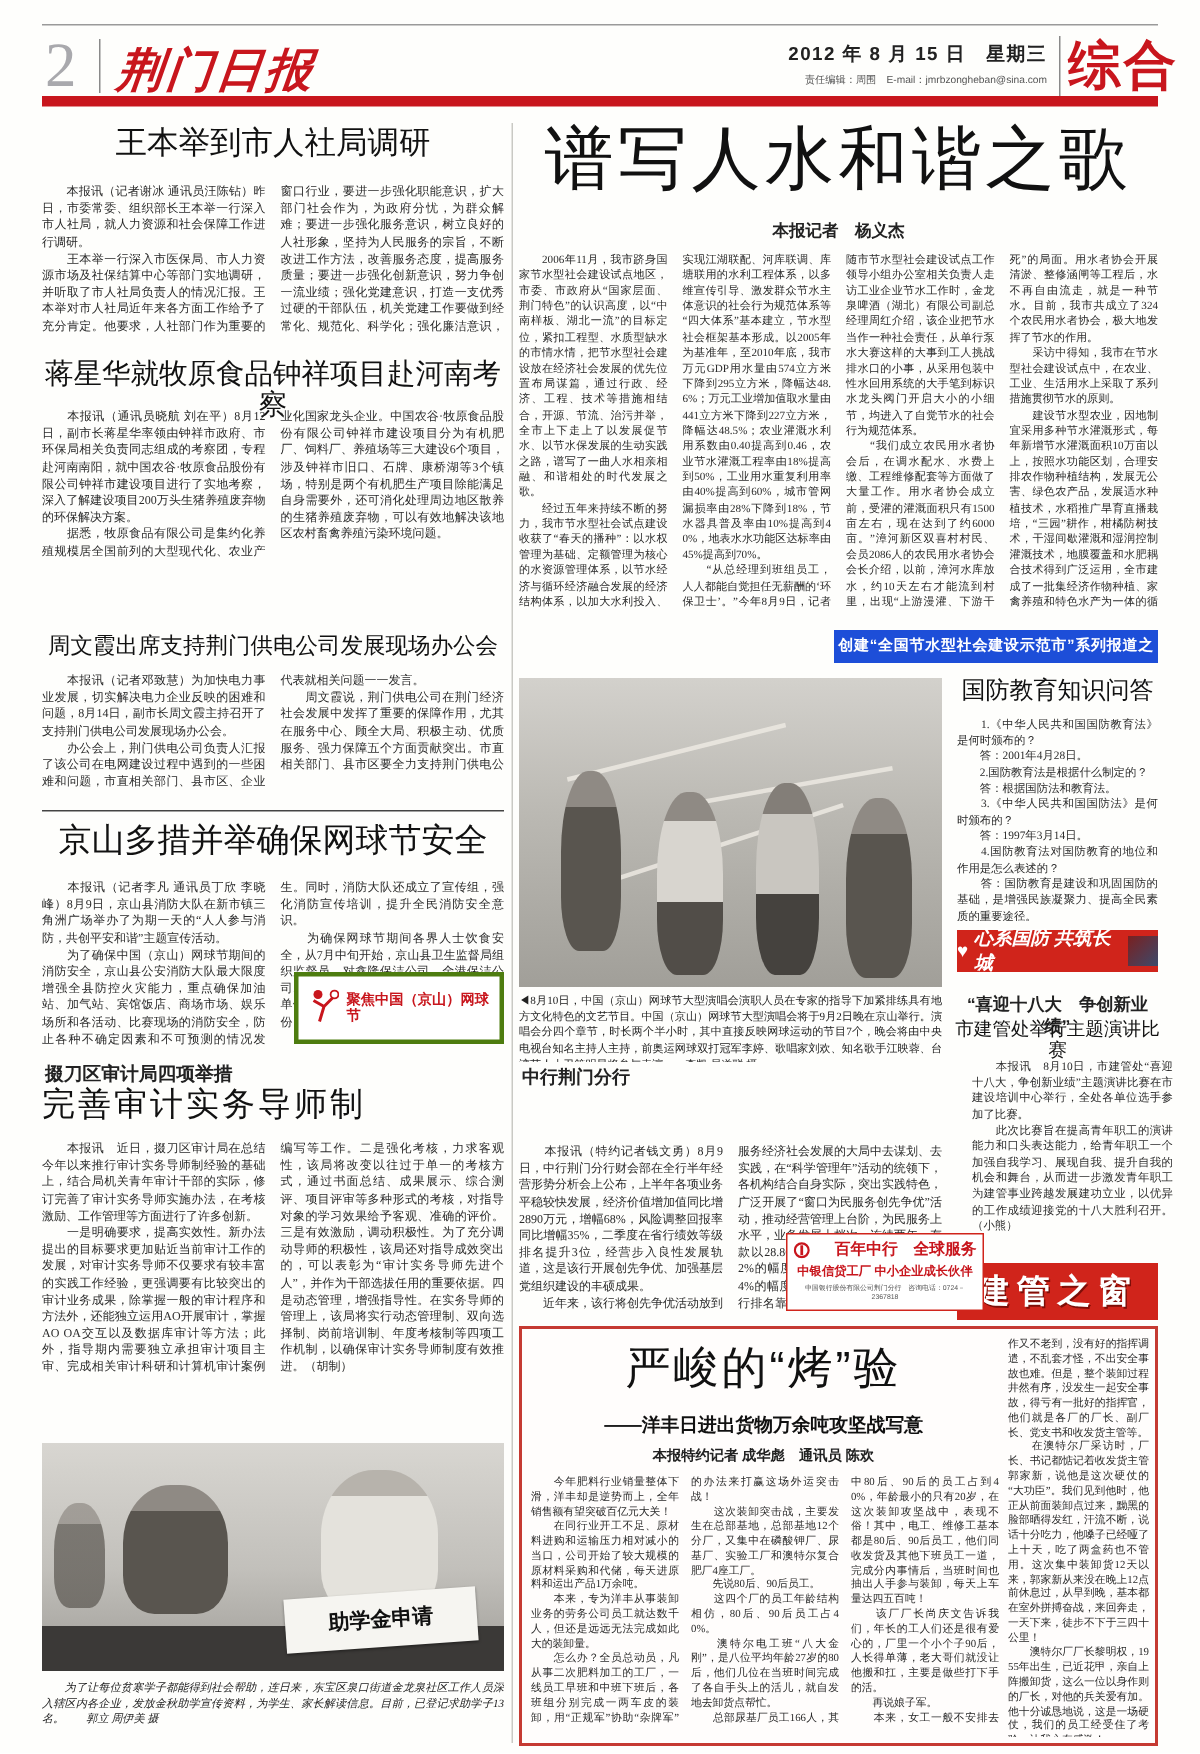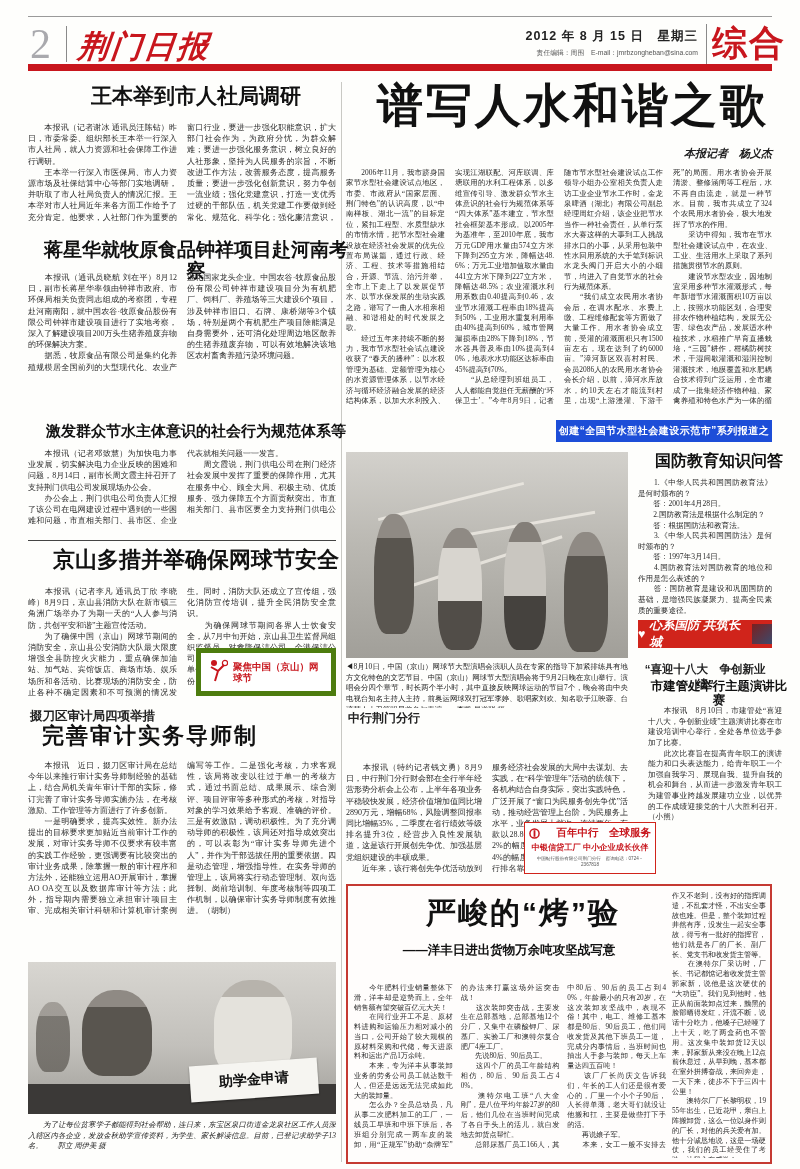--- a/index.html
+++ b/index.html
@@ -17,61 +17,61 @@
               letter-spacing:2px; }
   .dateblock { left:470px; top:28px; width:228px; text-align:right; }
   .dateline { font-size:12.5px; font-weight:700; color:#222; letter-spacing:1px; }
   .editline { font-size:6.8px; color:#555; margin-top:3px; }
   .section { left:712px; top:20px; font-size:35px; font-weight:900; color:#c8161d; letter-spacing:2px; }
   .redbar { left:28px; top:64px; width:744px; height:7px; background:#c8161d; }
 
   .vrule-main { left:341px; top:82px; width:1px; height:1080px; background:#c9c9c4; }
 
   
-  .headline { font-weight:700; color:#111; text-align:center; line-height:1.1;margin-left:14px; }
+  .headline { font-weight:400; color:#111; text-align:center; line-height:1.1; }
   .kicker { font-weight:700; color:#222; }
   .body { font-family:"Liberation Serif", serif; font-size:8px; line-height:1.4; color:#2a2a2a;
           text-align:justify; word-break:break-all; white-space:pre-line; overflow:hidden; }
   .cols2 { column-count:2; column-gap:10px; }
   .cols3 { column-count:3; column-gap:8px; }
   .cols4 { column-count:4; column-gap:10px; }
   .caption { font-family:"Liberation Serif", serif; font-size:7.4px; line-height:1.45; color:#222;
              text-align:justify; word-break:break-all; white-space:pre-line; overflow:hidden; }
 
   
   .a-head { left:28px; top:84px; width:308px; font-size:21px; }
   .a-body { left:28px; top:122px; width:308px; height:106px; }
   .b-head { left:28px; top:240px; width:308px; font-size:19px; }
   .b-body { left:28px; top:272px; width:308px; height:142px; }
   .c-head { left:28px; top:423px; width:308px; font-size:15px; }
   .c-body { left:28px; top:448px; width:308px; height:86px; }
   .hr1 { left:28px; top:540px; width:308px; height:1px; background:#444; }
   .d-head { left:28px; top:548px; width:308px; font-size:22px; }
   .d-body { left:28px; top:586px; width:308px; height:116px; }
-  .tennisbox { left:196px; top:648px; width:140px; height:48px; background:#fff; border:5px solid #4d7c0f;
+  .tennisbox { left:196px; top:648px; width:140px; height:48px; background:#fff; border:3px solid #4d7c0f;
                display:flex; align-items:center; gap:5px; padding:3px 5px; }
   .tennis-text { color:#c8161d; font-size:9.5px; font-weight:900; line-height:1.2; }
   .e-kick { left:30px; top:708px; width:308px; font-size:12.5px; text-align:left; }
   .e-head { left:28px; top:724px; width:308px; font-size:22px; text-align:left; letter-spacing:2px; }
   .e-body { left:28px; top:760px; width:308px; height:196px; }
 
   .photo-left { left:28px; top:962px; width:308px; height:152px;
                 background:linear-gradient(180deg,#d8d6d1 0%,#c2c0bb 55%,#9f9d98 100%); overflow:hidden; }
   .figure { position:absolute; border-radius:45% 45% 30% 30%;
             background:linear-gradient(180deg,#8f8a84 0 20%,#59554f 20%); }
   .desk { position:absolute; left:0; bottom:0; width:100%; height:30px; background:#3b3937; }
   .signcard { position:absolute; right:18px; bottom:16px; width:128px; height:36px; background:#f6f5f1;
               transform:rotate(-4deg); box-shadow:0 1px 2px rgba(0,0,0,.4);
               display:flex; align-items:center; justify-content:center;
               font-family:"Liberation Serif",serif; font-weight:700; font-size:14px; color:#111; }
   .photo-left-cap { left:28px; top:1120px; width:308px; height:44px;font-style:italic; }
 
   
   .main-head { left:346px; top:80px; width:426px; font-size:46px; letter-spacing:3px; }
-  .main-by { left:346px; top:146px; width:426px; text-align:right; font-size:11px; font-weight:700; color:#222;font-style:italic; }
+  .main-by { left:346px; top:146px; width:426px; text-align:center; font-size:11px; font-weight:700; color:#222; }
   .main-body { left:346px; top:168px; width:426px; height:248px; font-size:7.4px; }
   .main-banner { left:556px; top:420px; width:216px; height:22px; background:#1d4ed8; color:#fff;
                  font-size:10px; font-weight:900; text-align:center; line-height:22px; letter-spacing:.5px; }
 
   .photo-center { left:346px; top:452px; width:282px; height:206px;
                   background:linear-gradient(180deg,#d3d1cc 0%,#bab8b2 45%,#a19f99 100%); overflow:hidden; }
   .pole { position:absolute; width:150px; height:3px; background:#ece9e2; opacity:.85; }
   .photo-center-cap { left:346px; top:662px; width:282px; height:46px; }
 
   
@@ -130,21 +130,21 @@
   <div class="abs vrule-main"></div>
 
   <div class="abs headline a-head">王本举到市人社局调研</div>
   <div class="abs body cols2 a-body">　　本报讯（记者谢冰 通讯员汪陈钻）昨日，市委常委、组织部长王本举一行深入市人社局，就人力资源和社会保障工作进行调研。
 　　王本举一行深入市医保局、市人力资源市场及社保结算中心等部门实地调研，并听取了市人社局负责人的情况汇报。王本举对市人社局近年来各方面工作给予了充分肯定。他要求，人社部门作为重要的窗口行业，要进一步强化职能意识，扩大部门社会作为，为政府分忧，为群众解难；要进一步强化服务意识，树立良好的人社形象，坚持为人民服务的宗旨，不断改进工作方法，改善服务态度，提高服务质量；要进一步强化创新意识，努力争创一流业绩；强化党建意识，打造一支优秀过硬的干部队伍，机关党建工作要做到经常化、规范化、科学化；强化廉洁意识，树风清气正的形象，用一流的标准和要求来教育管理队伍。</div>
 
   <div class="abs headline b-head">蒋星华就牧原食品钟祥项目赴河南考察</div>
   <div class="abs body cols2 b-body">　　本报讯（通讯员晓航 刘在平）8月12日，副市长蒋星华率领由钟祥市政府、市环保局相关负责同志组成的考察团，专程赴河南南阳，就中国农谷·牧原食品股份有限公司钟祥市建设项目进行了实地考察，深入了解建设项目200万头生猪养殖废弃物的环保解决方案。
 　　据悉，牧原食品有限公司是集约化养殖规模居全国前列的大型现代化、农业产业化国家龙头企业。中国农谷·牧原食品股份有限公司钟祥市建设项目分为有机肥厂、饲料厂、养殖场等三大建设6个项目，涉及钟祥市旧口、石牌、康桥湖等3个镇场，特别是两个有机肥生产项目除能满足自身需要外，还可消化处理周边地区散养的生猪养殖废弃物，可以有效地解决该地区农村畜禽养殖污染环境问题。</div>
 
-  <div class="abs headline c-head">激发群众节水主体意识的社会行为规范体系等</div>
+  <div class="abs headline c-head">周文霞出席支持荆门供电公司发展现场办公会</div>
   <div class="abs body cols2 c-body">　　本报讯（记者邓致慧）为加快电力事业发展，切实解决电力企业反映的困难和问题，8月14日，副市长周文霞主持召开了支持荆门供电公司发展现场办公会。
 　　办公会上，荆门供电公司负责人汇报了该公司在电网建设过程中遇到的一些困难和问题，市直相关部门、县市区、企业代表就相关问题一一发言。
 　　周文霞说，荆门供电公司在荆门经济社会发展中发挥了重要的保障作用，尤其在服务中心、顾全大局、积极主动、优质服务、强力保障五个方面贡献突出。市直相关部门、县市区要全力支持荆门供电公司，相互协调配合，加强衔接，认真解决好该公司反映的一系列问题。</div>
 
   <div class="abs hr1"></div>
 
   <div class="abs headline d-head">京山多措并举确保网球节安全</div>
   <div class="abs body cols2 d-body">　　本报讯（记者李凡 通讯员丁欣 李晓峰）8月9日，京山县消防大队在新市镇三角洲广场举办了为期一天的“人人参与消防，共创平安和谐”主题宣传活动。
 　　为了确保中国（京山）网球节期间的消防安全，京山县公安消防大队最大限度增强全县防控火灾能力，重点确保加油站、加气站、宾馆饭店、商场市场、娱乐场所和各活动、比赛现场的消防安全，防止各种不确定因素和不可预测的情况发生。同时，消防大队还成立了宣传组，强化消防宣传培训，提升全民消防安全意识。
 　　为确保网球节期间各界人士饮食安全，从7月中旬开始，京山县卫生监督局组织监督员，对鑫隆保洁公司、金港保洁公司、金兰鑫保洁公司等5家餐饮具集中消毒单位进行了一次专项检查，共抽检样品52份，合格率达98%，他们还组织酒店从业人员进行了公共场所及餐饮卫生知识培训。</div>
@@ -209,20 +209,21 @@
   <div class="abs qa-banner">
     <span>♥</span>
     <span>心系国防 共筑长城</span>
     <span class="imgchip"></span>
   </div>
 
   <div class="abs kicker bd-kick">“喜迎十八大　争创新业绩”</div>
   <div class="abs headline bd-head">市建管处举行主题演讲比赛</div>
   <div class="abs body bd-body">　　本报讯　8月10日，市建管处“喜迎十八大，争创新业绩”主题演讲比赛在市建设培训中心举行，全处各单位选手参加了比赛。
 　　此次比赛旨在提高青年职工的演讲能力和口头表达能力，给青年职工一个加强自我学习、展现自我、提升自我的机会和舞台，从而进一步激发青年职工为建管事业跨越发展建功立业，以优异的工作成绩迎接党的十八大胜利召开。（小熊）</div>
+  <div class="abs bd-window">建管之窗</div>
 
   <div class="abs kicker bk-kick">中行荆门分行</div>
   <div class="abs body cols2 bk-body">　　本报讯（特约记者钱文勇）8月9日，中行荆门分行财会部在全行半年经营形势分析会上公布，上半年各项业务平稳较快发展，经济价值增加值同比增2890万元，增幅68%，风险调整回报率同比增幅35%，二季度在省行绩效等级排名提升3位，经营步入良性发展轨道，这是该行开展创先争优、加强基层党组织建设的丰硕成果。
 　　近年来，该行将创先争优活动放到服务经济社会发展的大局中去谋划、去实践，在“科学管理年”活动的统领下，各机构结合自身实际，突出实践特色，广泛开展了“窗口为民服务创先争优”活动，推动经营管理上台阶，为民服务上水平，业务发展上档次。连续两年，存款以28.86%的幅度增长，贷款以13.62%的幅度增长，中间业务收入以19.24%的幅度增长，全行绩效考核在省分行排名靠前，个人金融业务连续2年在省行绩效考核中名列前茅。
 　　所辖京山、沙洋支行紧紧围绕创先争优活动，支行党总支大力开展，业务经营显著提高。截至6月末，该支行存款增幅46.22%，贷款增幅18.12%，新增日均存款系统贷款排名第六位。</div>
   <div class="abs bk-ad">
     <div class="bk-ad-l1">
       <span>
         <svg width="11" height="11" viewBox="0 0 12 12">
           <circle cx="6" cy="6" r="5" fill="none" stroke="#c8161d" stroke-width="1.6"></circle>
@@ -231,20 +232,21 @@
       </span>
       <span>百年中行　全球服务</span>
     </div>
     <div class="bk-ad-l2">中银信贷工厂 中小企业成长伙伴</div>
     <div class="bk-ad-l3">中国银行股份有限公司荆门分行　咨询电话：0724－2367818</div>
   </div>
 
   <div class="abs bigbox"></div>
   <div class="abs headline bb-head">严峻的“烤”验</div>
   <div class="abs bb-sub">——洋丰日进出货物万余吨攻坚战写意</div>
+  <div class="abs bb-by">本报特约记者 成华彪　通讯员 陈欢</div>
   <div class="abs body cols3 bb-body">　　今年肥料行业销量整体下滑，洋丰却是逆势而上，全年销售额有望突破百亿元大关！
 　　在同行业开工不足、原材料进购和运输压力相对减小的当口，公司开始了较大规模的原材料采购和代储，每天进原料和运出产品1万余吨。
 　　本来，专为洋丰从事装卸业务的劳务公司员工就达数千人，但还是远远无法完成如此大的装卸量。
 　　怎么办？全员总动员，凡从事二次肥料加工的工厂，一线员工早班和中班下班后，各班组分别完成一两车皮的装卸，用“正规军”协助“杂牌军”的办法来打赢这场外运突击战！
 　　这次装卸突击战，主要发生在总部基地，总部基地12个分厂，又集中在磷酸钾厂、尿基厂、实验工厂和澳特尔复合肥厂4座工厂。
 　　先说80后、90后员工。
 　　这四个厂的员工年龄结构相仿，80后、90后员工占40%。
 　　澳特尔电工班“八大金刚”，是八位平均年龄27岁的80后，他们几位在当班时间完成了各自手头上的活儿，就自发地去卸货点帮忙。
 　　总部尿基厂员工166人，其中80后、90后的员工占到40%，年龄最小的只有20岁，在这次装卸攻坚战中，表现不俗！其中，电工、维修工基本都是80后、90后员工，他们同收发货及其他下班员工一道，完成分内事情后，当班时间也抽出人手参与装卸，每天上车量达四五百吨！
 　　该厂厂长尚庆文告诉我们，年长的工人们还是很有爱心的，厂里一个小个子90后，人长得单薄，老大哥们就没让他搬和扛，主要是做些打下手的活。

